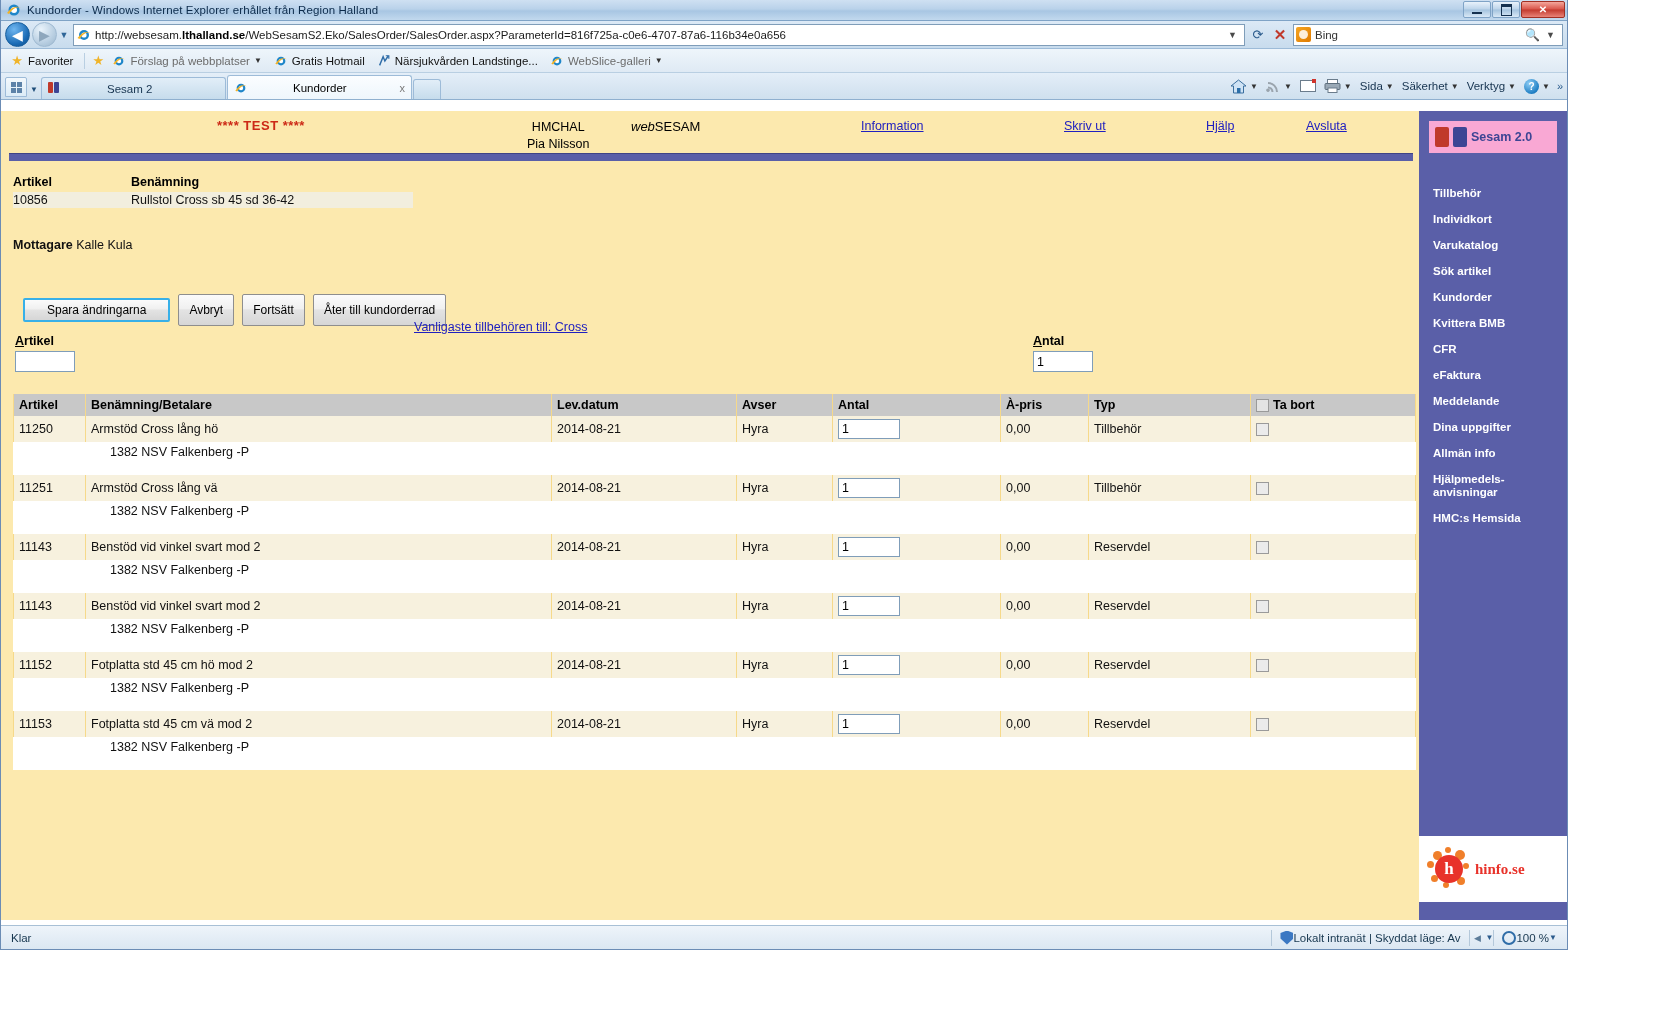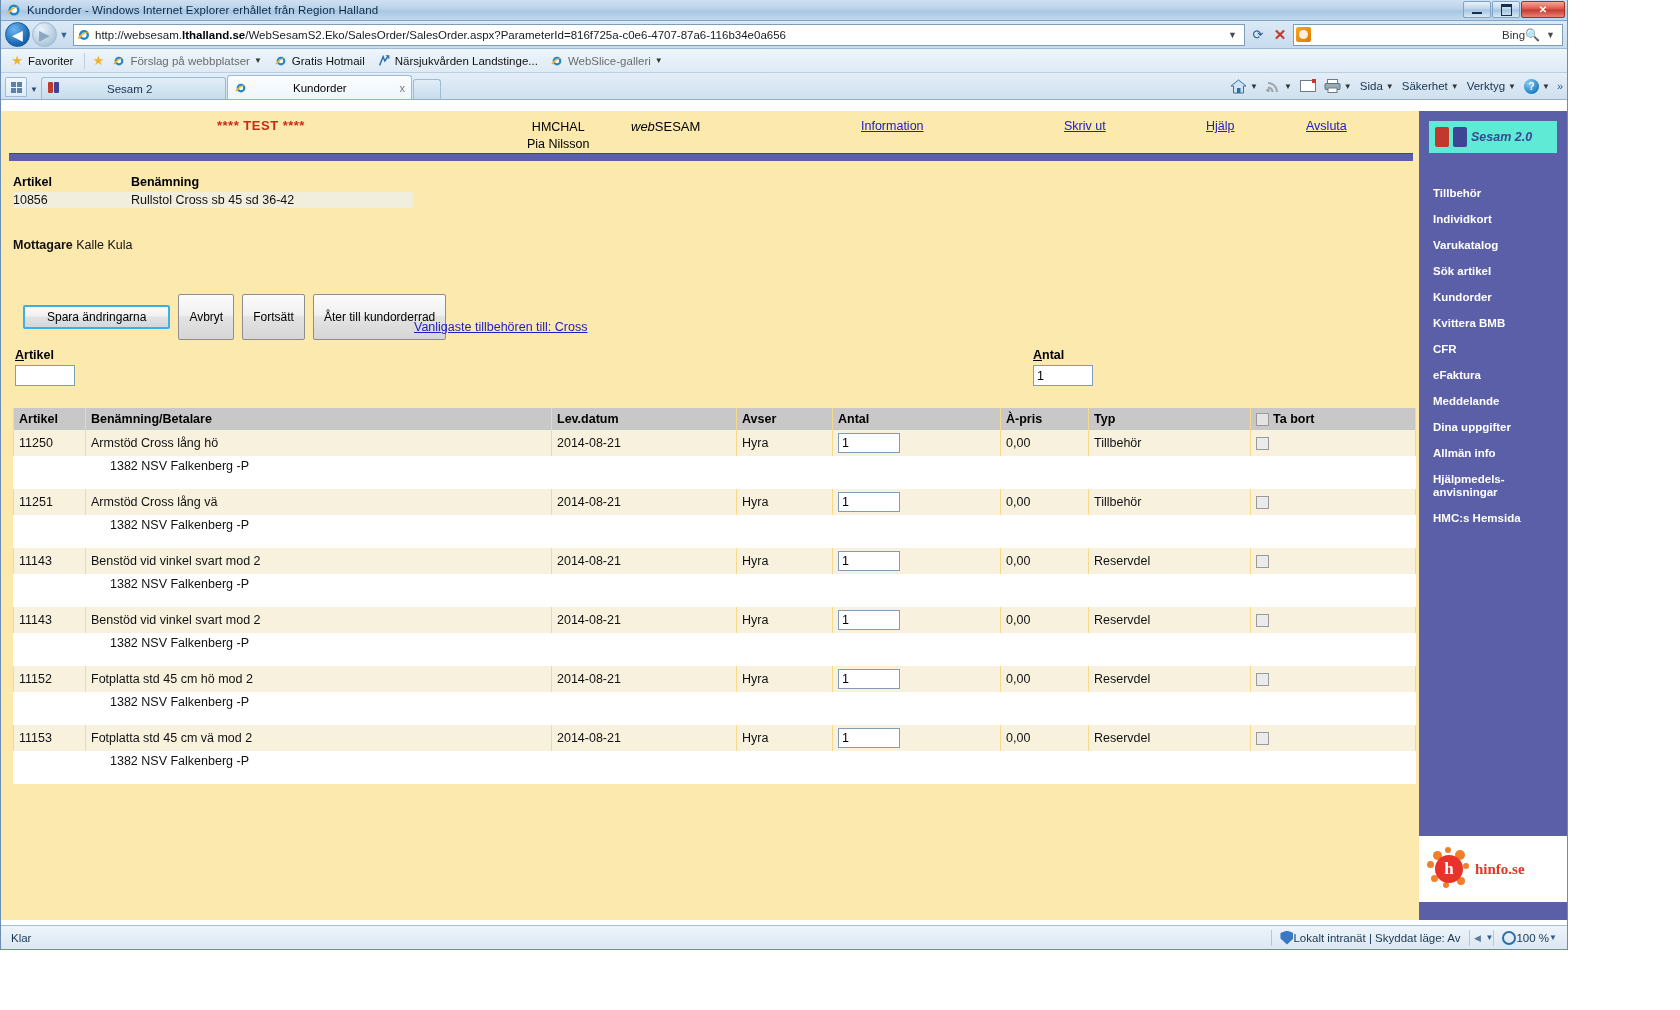--- a/index.html
+++ b/index.html
@@ -101,21 +101,21 @@
   .searchbox .sicon {
     width: 15px; height: 15px; border-radius: 2px;
     background: linear-gradient(135deg,#f5a623,#e07b00);
     margin-right: 4px; flex: none;
     position: relative;
   }
   .searchbox .sicon::after{
     content:""; position:absolute; left:3px; top:3px; width:9px; height:9px;
     border-radius:50%; background:#fff; opacity:.85;
   }
-  .searchbox .stext { font-size: 11.5px; color: #333; flex: 1; text-align: right; }
+  .searchbox .stext { font-size: 11.5px; color: #333; flex: 1; }
   .mag {
     width: 16px; color: #2f6da8; font-size: 12px; text-align: center; flex: none;
   }
 
   
   .favbar {
     height: 24px; background: linear-gradient(to bottom,#eef5fb,#dfeaf4);
     border-bottom: 1px solid #b9cfe2;
     display: flex; align-items: center; padding: 0 4px; gap: 2px;
     font-size: 11.5px; color: #111;
@@ -241,21 +241,21 @@
     margin: 30px 0 0 12px; font-size: 12.5px; color:#111;
   }
   .mottagare b { font-weight: bold; }
 
   .btnrow { margin: 42px 0 0 22px; display:flex; gap: 8px; align-items:center;}
   .btn {
     font-family: "Liberation Sans", sans-serif;
     font-size: 12px; color:#000;
     background: linear-gradient(to bottom,#fbfbfb,#f0f0f0 45%,#e3e3e3 50%,#d6d6d6);
     border: 1px solid #8e8e8e; border-radius: 2px;
-    padding: 15px 10px; cursor: pointer; white-space: nowrap;
+    padding: 8px 10px; cursor: pointer; white-space: nowrap;
   }
   .btn.primary {
     border: 2px solid #38b0e8; padding: 3px 22px;
   }
 
   .inputs-row { position: relative; margin-top: 8px; height: 60px; }
   .lbl {
     font-size: 12.5px; font-weight: bold; color:#000;
   }
   .lbl u { text-decoration: underline; }
@@ -320,22 +320,22 @@
   col.c-del { width: 165px; }
 
   
   .sidebar {
     width: 148px; height: 100%;
     background: #5a5fa8;
     position: relative;
     flex: none;
   }
   .logo {
-    margin: 10px 10px 0 10px; height: 32px; background: #5eead4;
-    display: flex; align-items: center; padding-left: 6px; gap: 4px; font-style: italic;
+    margin: 10px 10px 0 10px; height: 32px; background: #f9a8d4;
+    display: flex; align-items: center; padding-left: 6px; gap: 4px;
   }
   .logo .sq1 { width:14px;height:20px;background:#c0392b;border-radius:2px;flex:none;}
   .logo .sq2 { width:14px;height:20px;background:#3d4594;border-radius:2px;flex:none;}
   .logo .ltxt { font-size:12.5px;font-weight:bold;color:#3d4594;}
   .navlist { margin-top: 34px; padding-left: 14px; }
   .navitem {
     font-size: 11.5px; font-weight: bold; color: #ffffff;
     margin-bottom: 13px; cursor: pointer; line-height: 13px;
   }
   .hinfo {

